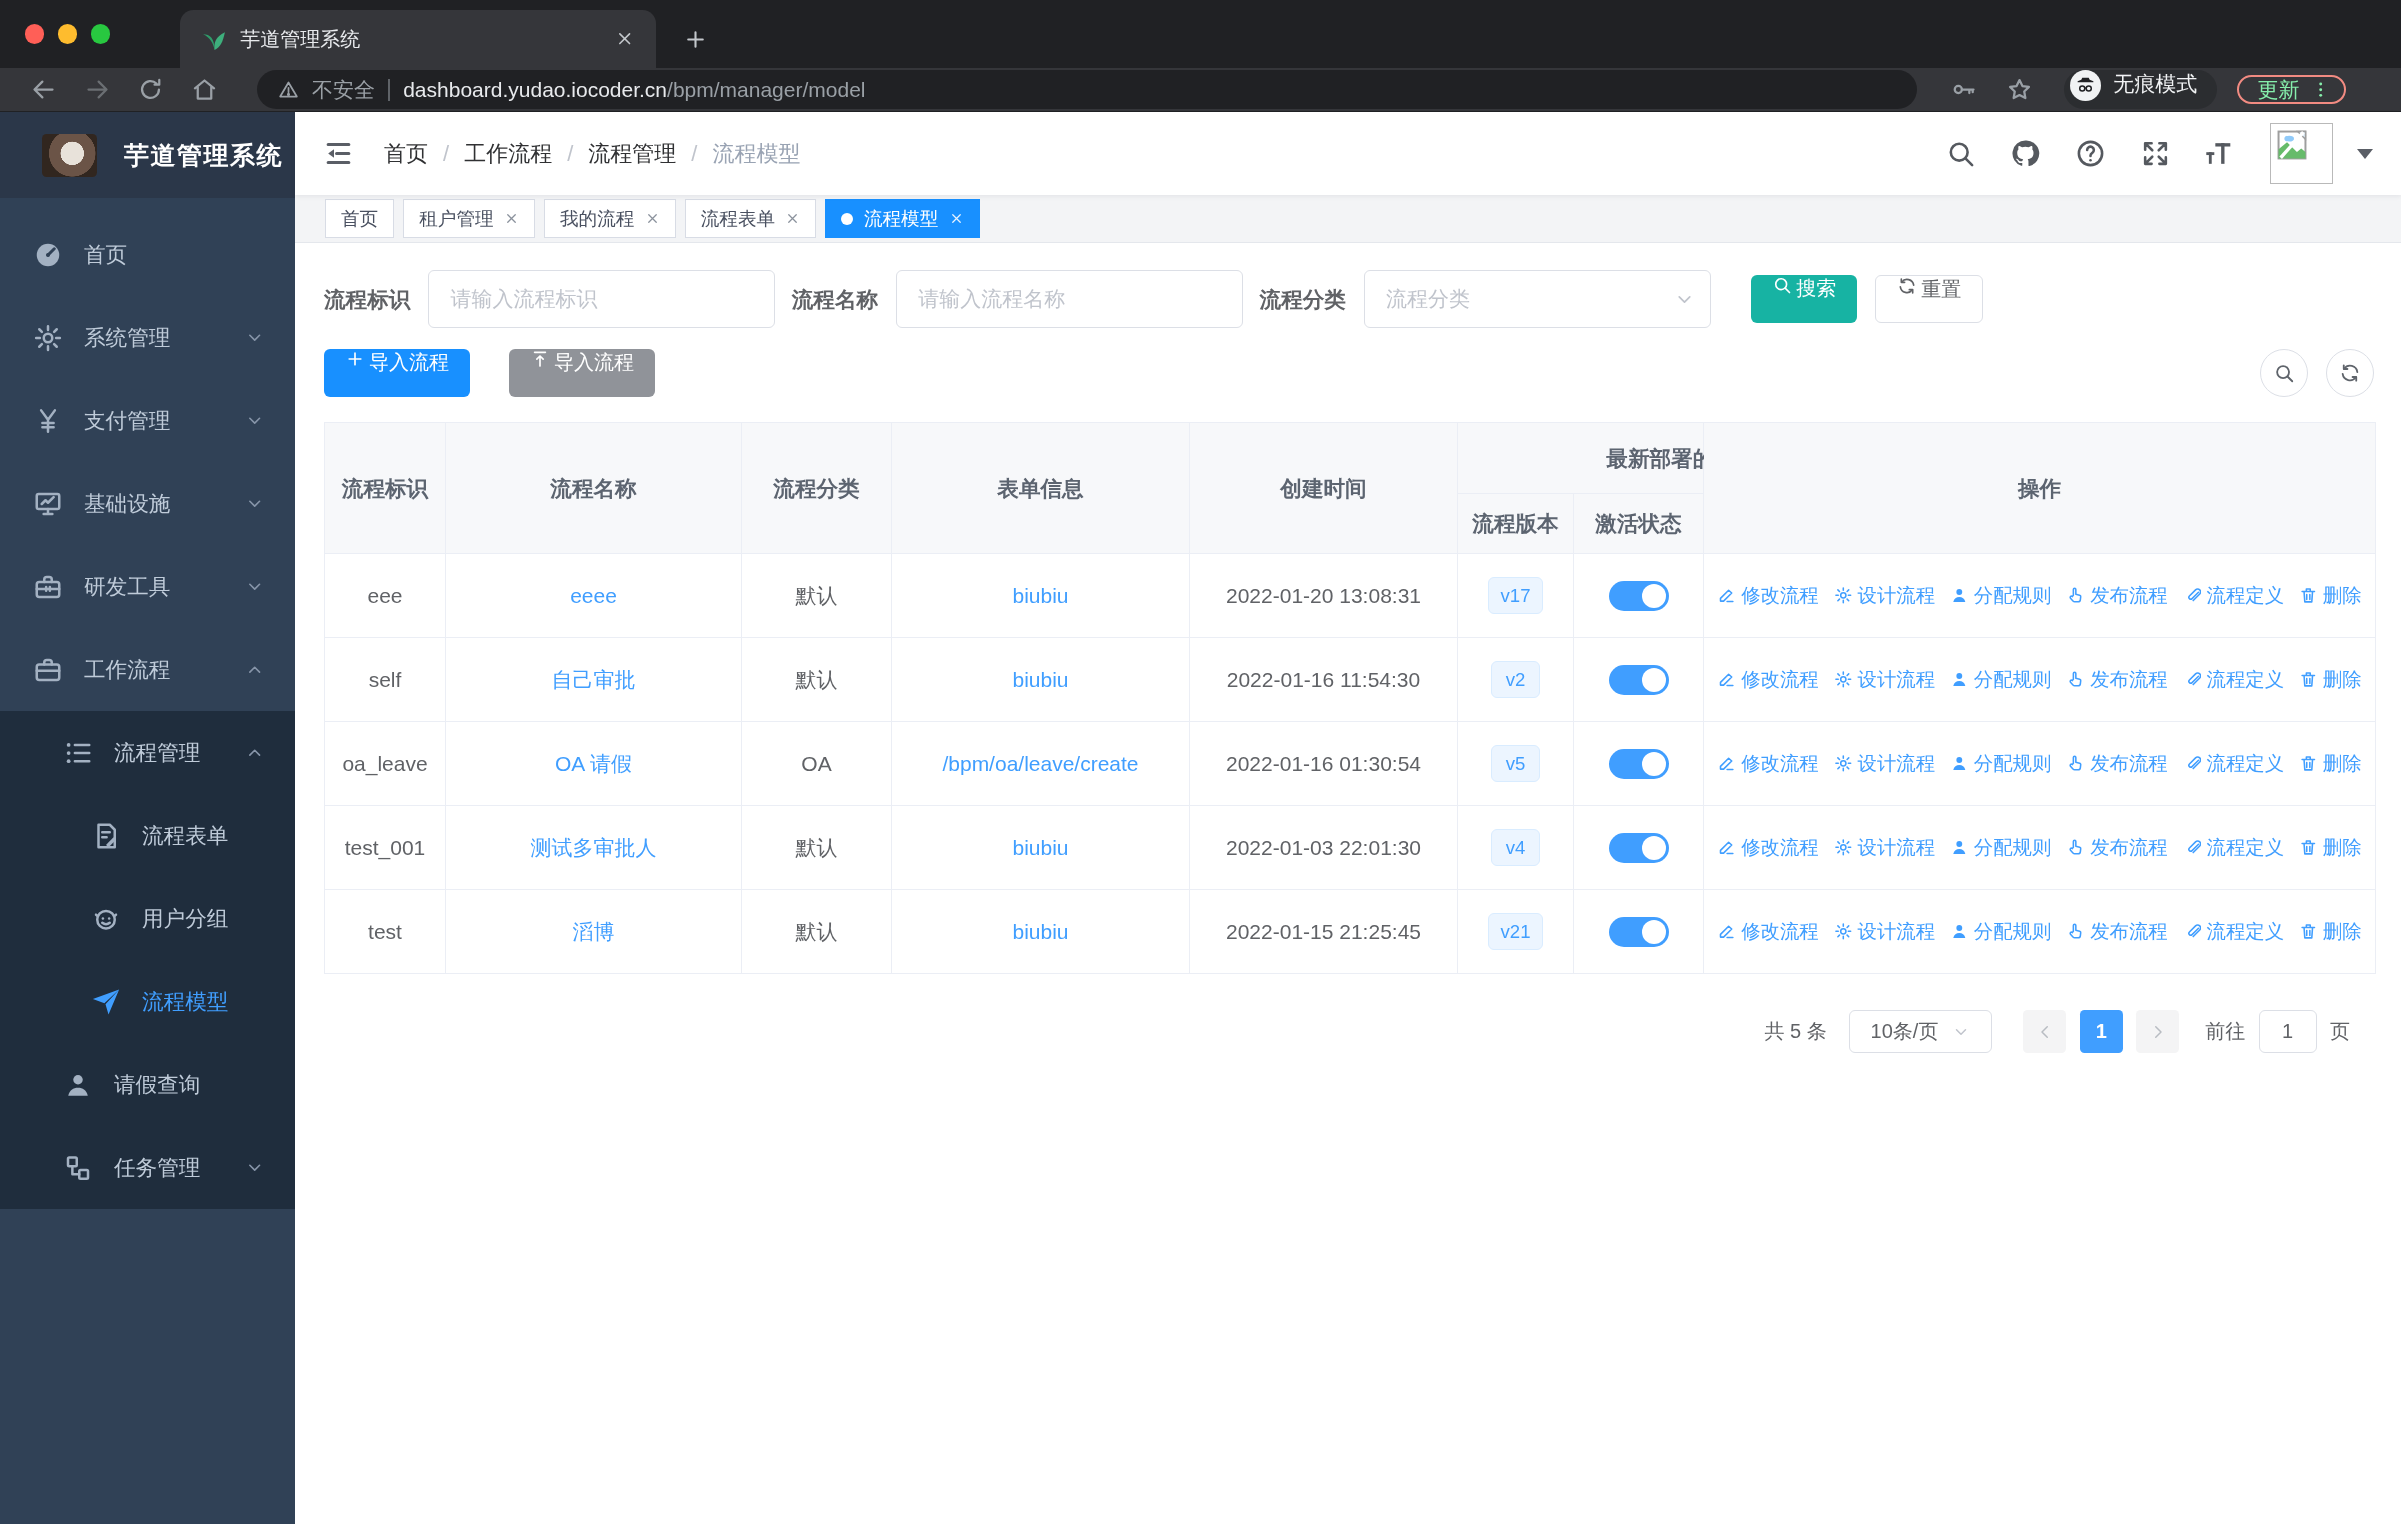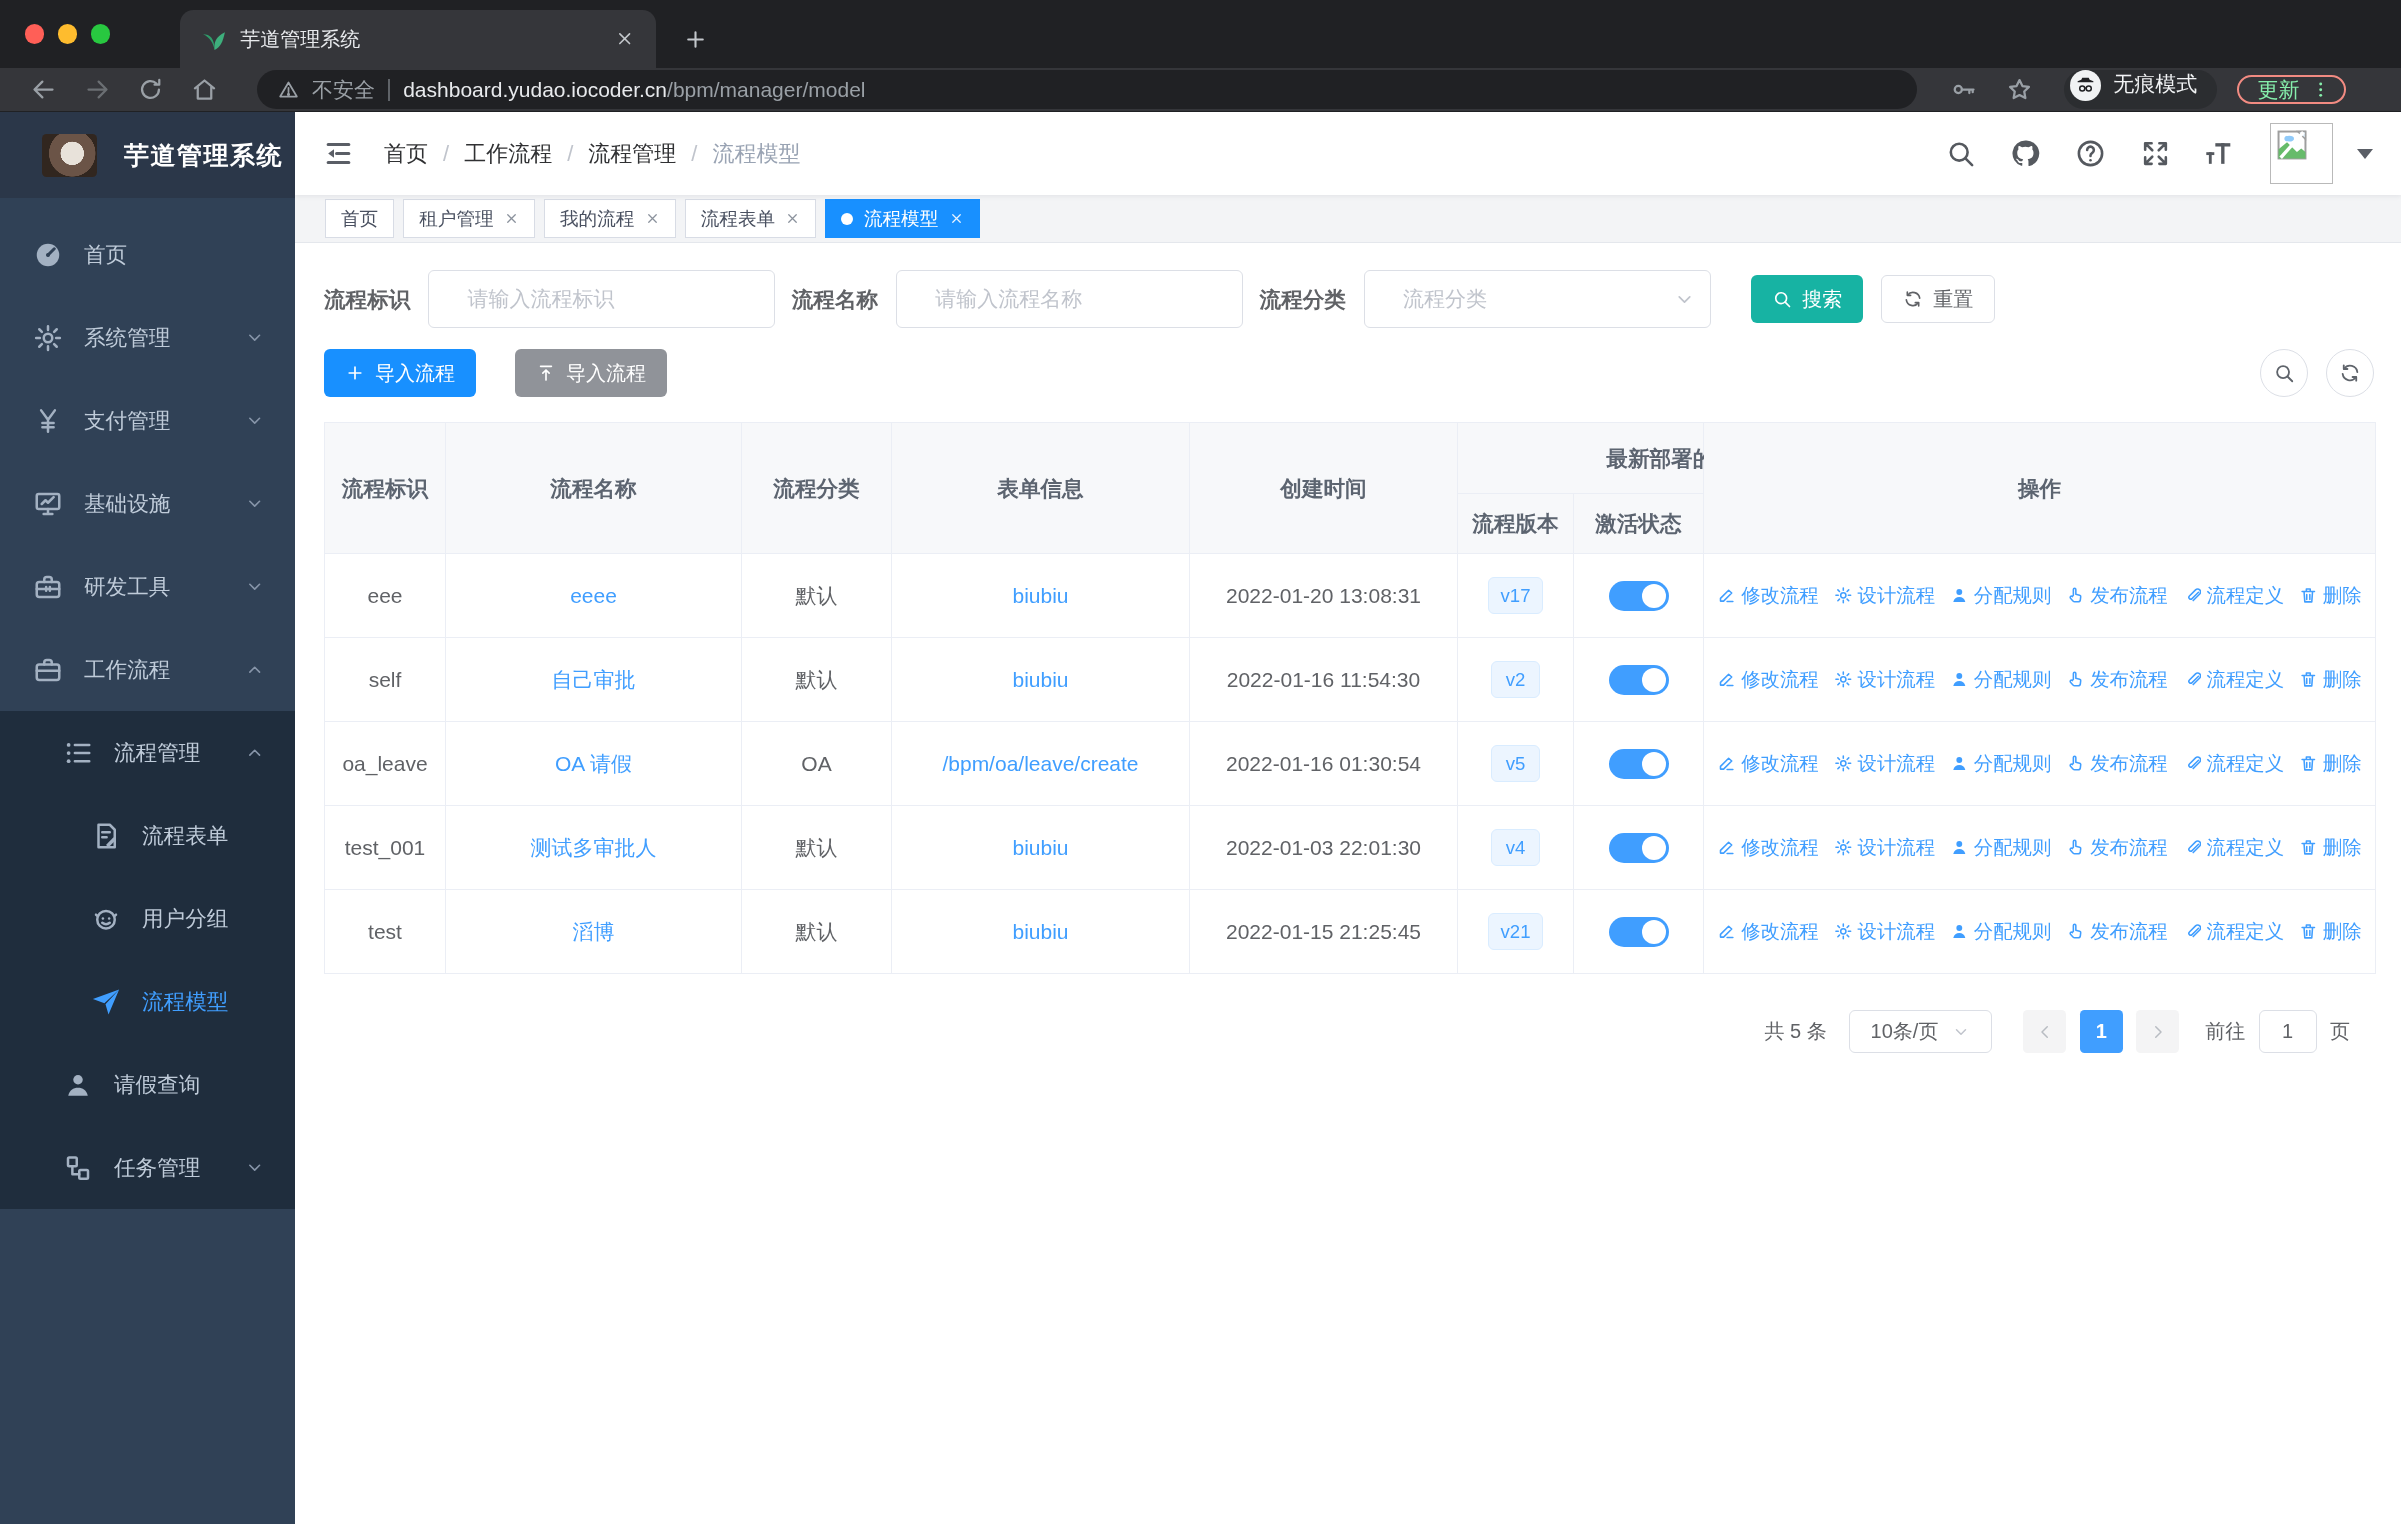--- a/index.html
+++ b/index.html
@@ -83,26 +83,26 @@
   .tag .tx{width:15px;height:15px;color:#8a919c}
   .tag.active{background:#1890ff;border-color:#1890ff;color:#fff}
   .tag.active .dot{display:block}
   .tag.active .tx{color:#e8f3ff}
 
   
   .content{flex:1;padding:27px 27px 0 29px}
   .filter-row{display:flex;align-items:center;margin-bottom:21px}
   .f-label{font-size:21.6px;font-weight:700;color:#606266;margin:0 18px 0 0;white-space:nowrap}
   .f-field{position:relative;margin-right:16.4px}
-  .f-input{width:347px;height:58px;border:1.5px solid #dcdfe6;border-radius:6px;padding:0 38px;
+  .f-input{width:347px;height:58px;border:1.5px solid #dcdfe6;border-radius:6px;padding:0 21px;
     font-size:21px;color:#606266;outline:none;background:#fff;font-family:inherit}
   .f-input::placeholder{color:#c0c4cc}
   .sel-chev{position:absolute;right:16.4px;top:19.4px;width:21px;height:21px;color:#c0c4cc}
   .btn{height:48px;border:none;border-radius:6px;font-size:20px;display:inline-flex;
-    align-items:center;gap:10px;padding:0 21px;cursor:pointer;font-family:inherit;white-space:nowrap}
+    align-items:flex-start;gap:4px;padding:0 21px;cursor:pointer;font-family:inherit;white-space:nowrap}
   .btn .ico{width:20px;height:20px}
   .btn-search{background:#17b3a3;color:#fff;margin-left:24px}
   .btn-reset{background:#fff;color:#606266;border:1.5px solid #dcdfe6;margin-left:18px}
   .toolbar-row{display:flex;align-items:center;margin-bottom:25px}
   .btn-primary{background:#1890ff;color:#fff}
   .btn-info{background:#909399;color:#fff;margin-left:39px}
   .right-tools{margin-left:auto;display:flex;gap:18px}
   .circle-btn{width:48px;height:48px;border-radius:50%;border:1.5px solid #dcdfe6;background:#fff;
     color:#5f646b;display:flex;align-items:center;justify-content:center;cursor:pointer}
   .circle-btn .ico{width:22px;height:22px}

